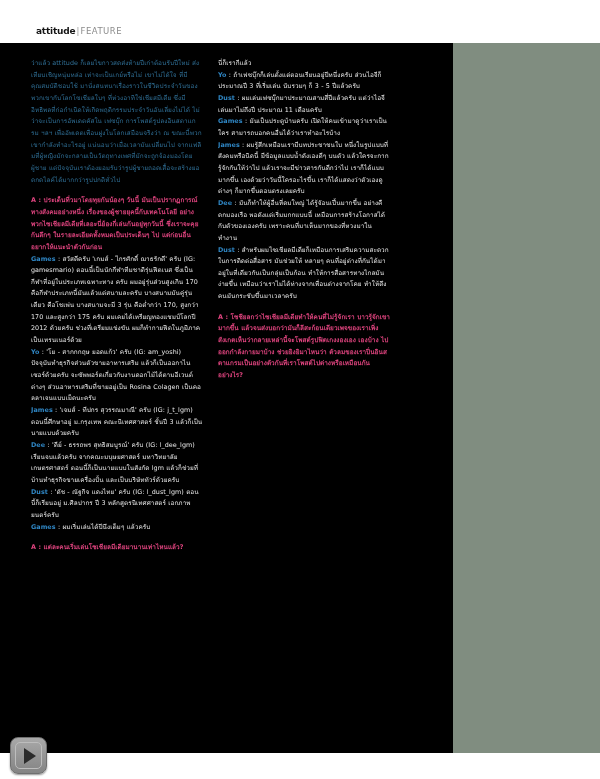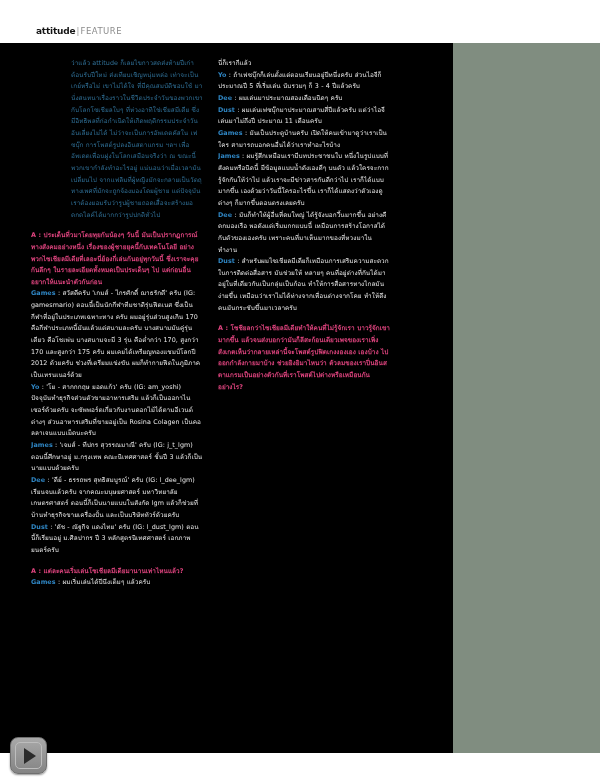--- a/index.html
+++ b/index.html
@@ -92,21 +92,21 @@
   }
   #col-left  { left: 31px; }
   #col-right { left: 218px; }
 
   .para {
     margin: 0 0 0 0;
   }
   .para.gap { margin-top: 9px; }
 
   
-  .intro { color: #2f6f96; margin-left: 40px; }
+  .intro { color: #2f6f96; }
 
   
   .q { color: #e0447f; font-weight: bold; }
 
   
   .spk { color: #2f86c4; font-weight: bold; }
 
   
   .ans { color: #e9e9e9; }
 
@@ -161,31 +161,30 @@
 
     <div id="page-body">
       <div class="col" id="col-left">
           <p class="para intro">ว่าแล้ว attitude ก็เลยไขกาวสดส่งท้ายปีเก่าต้อนรับปีใหม่ ส่งเทียบเชิญหนุ่มหล่อ เท่าจะเป็นเกย์หรือไม่ เขาไม่ได้ใจ ที่มีคุณสมบัติชอบใช้ มานั่งสนทนาเรื่องราวในชีวิตประจำวันของพวกเขากับโลกโซเชียลใบๆ ที่ห่วงอาทิใช่เชียสมีเดีย ซึ่งมีอิทธิพลที่ก่อกำเนิดให้เกิดพฤติกรรมประจำวันอันเลี่ยงไม่ได้ ไม่ว่าจะเป็นการอัพเดตคัสใน เฟซบุ๊ก การโพสต์รูปลงอินสตาแกรม ฯลฯ เพื่ออัพเดตเพื่อนฝูงในโลกเสมือนจริงว่า ณ ขณะนี้พวกเขากำลังทำอะไรอยู่ แน่นอนว่าเมื่อเวลามันเปลี่ยนไป จากแฟลิมที่ผู้หญิงมักจะกลายเป็นวัตถุทางเพศที่มักจะถูกจ้องมองโดยผู้ชาย แต่ปัจจุบันเราต้องยอมรับว่ารูปผู้ชายถอดเสื้อจะสร้างยอดกดไลค์ได้มากกว่ารูปปกติทั่วไป</p>
           <p class="para gap q">A : ประเด็นที่วมาโดยทุยกันน้องๆ วันนี้ มันเป็นปรากฏการณ์ทางสังคมอย่างหนึ่ง เรื่องของผู้ชายยุคนี้กับเทคโนโลยี อย่างพวกไซเชียลมีเดียที่เลอะนี่ย้องกี่เล่นกันอยู่ทุกวันนี้ ซึ่งเราจะคุยกันลึกๆ ในรายละเอียดทั้งหมดเป็นประเด็นๆ ไป แต่ก่อนอื่น อยากให้แนะนำตัวกันก่อน</p>
           <p class="para"><span class="spk">Games</span><span class="ans"> : สวัสดีครับ 'เกมส์ - ไกรศักดิ์ ฌาธรักดี' ครับ (IG: gamesmario) ตอนนี้เป็นนักกีฬาทีมชาติรุ่นฟิตเนส ซึ่งเป็นกีฬาที่อยู่ในประเภทเฉพาะทาง ครับ ผมอยู่รุ่นส่วนสูงเกิน 170 คือกีฬาประเภทนี้มันแล้วแต่สนามละครับ บางสนามมันคู่รุ่นเดียว คือโชเพ่น บางสนามจะมี 3 รุ่น คือต่ำกว่า 170, สูงกว่า 170 และสูงกว่า 175 ครับ ผมเคยได้เหรียญทองแชมป์โลกปี 2012 ด้วยครับ ช่วงที่เตรียมแข่งขัน ผมก็ทำกายฟิตในภูมิภาคเป็นเทรนเนอร์ด้วย</span></p>
           <p class="para"><span class="spk">Yo</span><span class="ans"> : 'โย - สากกกฤษ ยอดแก้ว' ครับ (IG: am_yoshi) ปัจจุบันทำธุรกิจส่วนตัวขายอาหารเสริม แล้วก็เป็นออกาไนเซอร์ด้วยครับ จะซัพพอร์ตเกี่ยวกับงานดอกไม้ได้ตามอีเวนต์ต่างๆ ส่วนอาหารเสริมที่ขายอยู่เป็น Rosina Colagen เป็นคอลลาเจนแบบเม็ดนะครับ</span></p>
           <p class="para"><span class="spk">James</span><span class="ans"> : 'เจมส์ - ทีปกร สุวรรณมาณี' ครับ (IG: j_t_lgm) ตอนนี้ศึกษาอยู่ ม.กรุงเทพ คณะนิเทศศาสตร์ ชั้นปี 3 แล้วก็เป็นนายแบบด้วยครับ</span></p>
           <p class="para"><span class="spk">Dee</span><span class="ans"> : 'ดีย์ - ธรรถพร สุทธิสมบูรณ์' ครับ (IG: l_dee_lgm) เรียนจบแล้วครับ จากคณะมนุษยศาสตร์ มหาวิทยาลัยเกษตรศาสตร์ ตอนนี้ก็เป็นนายแบบในสังกัด lgm แล้วก็ช่วยที่บ้านทำธุรกิจขายเครื่องปั้น และเป็นบริษัททัวร์ด้วยครับ</span></p>
           <p class="para"><span class="spk">Dust</span><span class="ans"> : 'ดัช - ณัฐกิจ แดงไทย' ครับ (IG: l_dust_lgm) ตอนนี้ก็เรียนอยู่ ม.ศิลปากร ปี 3 หลักสูตรนิเทศศาสตร์ เอกภาพยนตร์ครับ</span></p>
+          <p class="para"><span class="spk">Games</span><span class="ans"> : ผมเริ่มเล่นได้ปีนึงเต็มๆ แล้วครับ</span></p>
           <p class="para gap q">A : แต่ละคนเริ่มเล่นโซเชียลมีเดียมานานเท่าไหนแล้ว?</p>
-          <p class="para"><span class="spk">Games</span><span class="ans"> : ผมเริ่มเล่นได้ปีนึงเต็มๆ แล้วครับ</span></p>
         </div>
       <div class="col" id="col-right">
           <p class="para ans">นี่ก็เรากีแล้ว</p>
-          <p class="para"><span class="spk">Yo</span><span class="ans"> : ถ้าเฟซบุ๊กก็เล่นตั้งแต่ตอนเรียนอยู่ปีหนึ่งครับ ส่วนไอจีก็ประมาณปี 5 ที่เริ่มเล่น นับรวมๆ ก็ 3 - 4 ปีแล้วครับ</span></p>
-          <p class="para"><span class="spk">Dee</span><span class="ans"> : ผมเล่นมาประมาณสองเดือนนิดๆ ครับ</span></p>
+          <p class="para"><span class="spk">Yo</span><span class="ans"> : ถ้าเฟซบุ๊กก็เล่นตั้งแต่ตอนเรียนอยู่ปีหนึ่งครับ ส่วนไอจีก็ประมาณปี 3 ที่เริ่มเล่น นับรวมๆ ก็ 3 - 5 ปีแล้วครับ</span></p>
           <p class="para"><span class="spk">Dust</span><span class="ans"> : ผมเล่นเฟซบุ๊กมาประมาณสามสี่ปีแล้วครับ แต่ว่าไอจีเล่นมาไม่ถึงปี ประมาณ 11 เดือนครับ</span></p>
           <p class="para"><span class="spk">Games</span><span class="ans"> : มันเป็นประตูบ้านครับ เปิดให้คนเข้ามาดูว่าเราเป็นใคร สามารถบอกคนอื่นได้ว่าเราทำอะไรบ้าง</span></p>
           <p class="para"><span class="spk">James</span><span class="ans"> : ผมรู้สึกเหมือนเรามีบทประชาชนใบ หนึ่งในรูปแบบที่สังคมหรือนิดนี้ มีข้อมูลแบบน้ำดังเองดีๆ บนตัว แล้วใครจะกากรู้จักกันให้ว่าไป แล้วเราจะมีข่าวสารกันดีกว่าไป เราก็ได้แบบมากขึ้น เองด้วยว่าวันนี้ใครอะไรขึ้น เราก็ได้แสดงว่าตัวเองดูต่างๆ ก็มากขึ้นตอนตรงเลยครับ</span></p>
-          <p class="para"><span class="spk">Dee</span><span class="ans"> : มันก็ทำให้ผู้อื่นที่ดมใหญ่ ได้รู้จังบอกวึ้นมากขึ้น อย่างคืดกมองเรือ พอดังแต่เริ่มมกกแบบนี้ เหมือนการสร้างโอกาสได้กับตัวของเองครับ เพราะคนที่มาเห็นมากของที่หวงมาในทำงาน</span></p>
+          <p class="para"><span class="spk">Dee</span><span class="ans"> : มันก็ทำให้ผู้อื่นที่ดมใหญ่ ได้รู้จัอนเปึ้นมากขึ้น อย่างคืดกมองเรือ พอดังแต่เริ่มมกกแบบนี้ เหมือนการสร้างโอกาสได้กับตัวของเองครับ เพราะคนที่มาเห็นมากของที่หวงมาในทำงาน</span></p>
           <p class="para"><span class="spk">Dust</span><span class="ans"> : สำหรับผมไซเชียลมีเดียก็เหมือนการเสริมความสะดวกในการติดต่อสื่อสาร มันช่วยให้ หลายๆ คนที่อยู่ต่างที่กันได้มาอยู่ในที่เดียวกันเป็นกลุ่มเป็นก้อน ทำให้การสื่อสารทางไกลมันง่ายขึ้น เหมือนว่าเราไม่ได้ห่างจากเพื่อนต่างจากโคย ทำให้ดึงคนมันกระชับขึ้นมาเวลาครับ</span></p>
           <p class="para gap q">A : โซชียลกว่าไซเชียลมีเดียทำให้คนที่ไม่รู้จักเรา บาวรู้จักเขามากขึ้น แล้วจนส่งบอกว่ามันก็ลีสะก้อนเดียวเพจของเราเพิ่งสังเกตเห็นว่ากลายเหล่านี้จะโพสต์รูปฟิตเกงงองเอง เองบ้าง ไปออกกำลังกายมาบ้าง ช่วยยิงยิมาไหนว่า ตัวลมของเราปิ่นอินสตาแกรมเป็นอย่างตัวกันที่เราโพสต์ไปต่างหรือเหมือนกันอย่างไร?</p>
         </div>
     </div>
 
   </div>
 
   <div id="next-page-button">
     <div class="inner">
       <div class="tri"></div>

